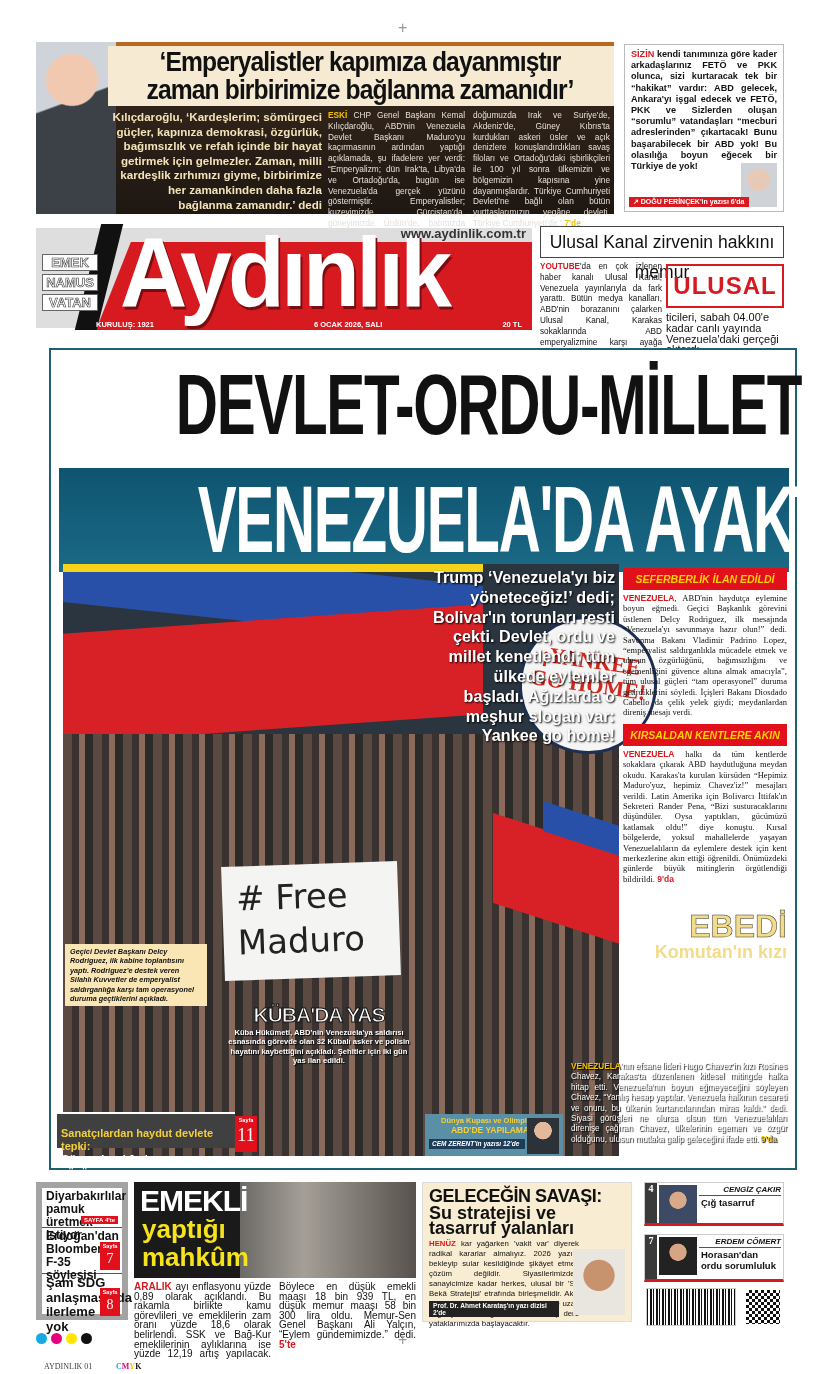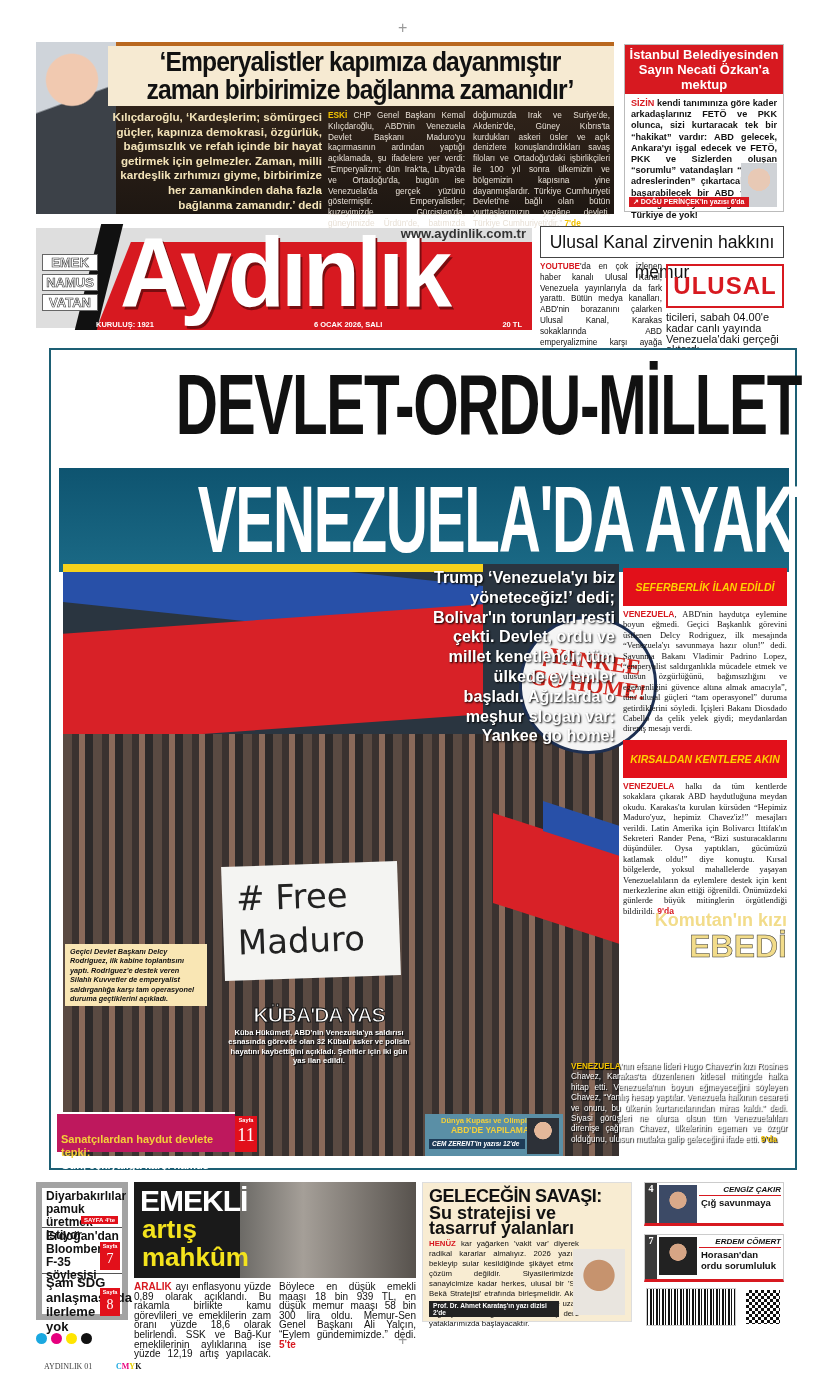--- a/index.html
+++ b/index.html
@@ -46,34 +46,34 @@
 #headline2{position:absolute;left:0;top:4px;width:100%;font-weight:900;font-size:94px;line-height:96px;text-align:center;color:#fff;letter-spacing:-2px;transform:scaleX(.62);transform-origin:center top;white-space:nowrap}
 #photo-area{position:absolute;left:12px;top:214px;width:556px;height:592px;background:#2a3540;overflow:hidden}
 .flag-yellow{position:absolute;background:#f6d21b}
 .flag-blue{position:absolute;background:#2850a8}
 .flag-red{position:absolute;background:#d82127}
 #crowd{position:absolute;left:0;top:170px;width:556px;height:422px;background:repeating-linear-gradient(90deg,#5a4a42 0 9px,#3a3230 9px 16px,#8a6a5a 16px 22px,#2d2a2a 22px 30px)}
 #free-sign{position:absolute;left:160px;top:300px;width:176px;height:114px;background:#f4f4f2;transform:rotate(-2deg);font-family:"DejaVu Sans",sans-serif;font-size:34px;line-height:44px;color:#222;padding:10px 0 0 14px}
 #yankee-sign{position:absolute;left:468px;top:266px;width:138px;height:138px;border-radius:50%;background:#f5f5f5;border:3px solid #1d2f52;color:#d2261e;font-family:"Liberation Serif",serif;font-weight:700;font-size:22px;line-height:24px;text-align:center;padding-top:30px;transform:rotate(8deg)}
 #trump-text{position:absolute;left:378px;top:218px;width:186px;color:#fff;font-weight:900;font-size:16.2px;line-height:19.8px;text-align:right;text-shadow:1px 1px 2px #000}
 #side-col{position:absolute;left:572px;top:218px;width:164px}
-.side-head{background:#e2101a;color:#ffd200;font-style:italic;font-weight:900;font-size:10.5px;line-height:14px;padding:12px 4px;text-align:center}
+.side-head{background:#e2101a;color:#ffd200;font-style:italic;font-weight:900;font-size:10.5px;line-height:14px;padding:4px 4px;text-align:center}
 .side-body{font-family:"Liberation Serif",serif;font-size:8.5px;line-height:10.4px;text-align:justify;margin:3px 0 6px}
 .kw-red2{color:#d71920;font-weight:700;font-family:"Liberation Sans",sans-serif}
 #rodriguez-caption{position:absolute;left:14px;top:594px;width:142px;background:#f9e6b4;font-style:italic;font-weight:700;font-size:7.3px;line-height:9.4px;padding:3px 5px}
 #kuba-title{position:absolute;left:178px;top:654px;width:180px;text-align:center;color:#fff;font-weight:900;font-size:21px;line-height:22px;-webkit-text-stroke:1px #111;letter-spacing:-1px}
 #kuba-body{position:absolute;left:176px;top:678px;width:184px;color:#fff;font-weight:700;font-size:7.6px;line-height:9.4px;text-align:center;text-shadow:1px 1px 1px #000}
 #chavez-box{position:absolute;left:510px;top:560px;width:226px}
 #ebedi{color:#f2dc8a;font-weight:900;font-size:32px;line-height:32px;text-align:right;-webkit-text-stroke:.5px #333}
 #komutan{color:#f2dc8a;font-weight:900;font-size:18px;line-height:20px;text-align:right}
 #rosines{color:#fff;font-weight:900;font-size:20px;line-height:22px;text-align:right}
 #boyun{position:absolute;left:470px;top:676px;width:270px;color:#f3c21b;font-weight:900;font-size:28px;line-height:30px;text-align:right;-webkit-text-stroke:.6px #4a2a00;letter-spacing:-1px}
 #chavez-body{position:absolute;left:520px;top:712px;width:216px;color:#fff;font-size:8.2px;line-height:10.4px;text-align:justify;text-shadow:1px 1px 1px #000}
 .kw-yellow2{color:#f2c200;font-weight:700}
-#sanat-box{position:absolute;left:6px;top:762px;width:178px;height:36px;background:#be185d;border-top:2px solid #fff;padding:19px 4px}
+#sanat-box{position:absolute;left:6px;top:762px;width:178px;height:36px;background:#404040;border-top:2px solid #fff;padding:13px 4px}
 #sanat1{color:#f3d03a;font-weight:900;font-size:11px;line-height:13px}
 #sanat2{color:#fff;font-weight:900;font-size:11px;line-height:13px}
 #sayfa11{position:absolute;left:184px;top:766px;width:22px;height:36px;background:#e2101a;color:#fff;text-align:center}
 .sayfa-lbl{font-size:5.5px;line-height:8px;font-weight:700}
 .sayfa-num{font-family:"Liberation Serif",serif;font-size:18px;line-height:22px}
 #dunya-box{position:absolute;left:374px;top:764px;width:138px;height:42px;background:#5a8fa6;padding:2px 4px}
 #dunya1{color:#f3d03a;font-weight:900;font-size:7.5px;line-height:9px;text-align:center}
 #dunya2{color:#f3d03a;font-weight:900;font-size:8.5px;line-height:10px;text-align:center}
 #dunya-foot{background:#1e3c58;color:#fff;font-style:italic;font-weight:700;font-size:6.5px;line-height:10px;padding:0 3px;margin-top:4px;width:96px}
 #zerent-photo{position:absolute;right:4px;bottom:2px;width:32px;height:36px;background:radial-gradient(circle at 50% 35%,#e4b89a 0 30%,#2d3138 32% 100%)}
@@ -116,21 +116,20 @@
 
 <div id="top-story" class="abs">
   <div id="kk-photo"></div>
   <div id="top-headline-box"></div>
   <div id="top-headline">‘Emperyalistler kapımıza dayanmıştır zaman birbirimize bağlanma zamanıdır’</div>
   <div id="kk-quote">Kılıçdaroğlu, ‘Kardeşlerim; sömürgeci güçler, kapınıza demokrasi, özgürlük, bağımsızlık ve refah içinde bir hayat getirmek için gelmezler. Zaman, milli kardeşlik zırhımızı giyme, birbirimize her zamankinden daha fazla bağlanma zamanıdır.’ dedi</div>
   <div id="kk-body"><span class="kw-yellow">ESKİ</span><span> CHP Genel Başkanı Kemal Kılıçdaroğlu, ABD'nin Venezuela Devlet Başkanı Maduro'yu kaçırmasının ardından yaptığı açıklamada, şu ifadelere yer verdi: “Emperyalizm; dün Irak'ta, Libya'da ve Ortadoğu'da, bugün ise Venezuela'da gerçek yüzünü göstermiştir. Emperyalistler; kuzeyimizde Gürcistan'da, güneyimizde Ürdün'de, batımızda Bulgaristan ve Yunanistan'da, doğumuzda Irak ve Suriye'de, Akdeniz'de, Güney Kıbrıs'ta kurdukları askeri üsler ve açık denizlere konuşlandırdıkları savaş filoları ve Ortadoğu'daki işbirlikçileri ile 100 yıl sonra ülkemizin ve bölgemizin kapısına yine dayanmışlardır. Türkiye Cumhuriyeti Devleti'ne bağlı olan bütün yurttaşlarımızın yegâne devleti, Türkiye Cumhuriyeti'dir.”</span><span class="kw-yellow"> 7'de</span></div>
 </div>
 
 <div id="mektup" class="abs">
-  <div id="mektup-title">İstanbul Belediyesinden Sayın Necati Özkan'a mektup</div>
   <div id="mektup-body"><span class="kw-red">SİZİN</span><span> kendi tanımınıza göre kader arkadaşlarınız FETÖ ve PKK olunca, sizi kurtaracak tek bir “hakikat” vardır: ABD gelecek, Ankara'yı işgal edecek ve FETÖ, PKK ve Sizlerden oluşan “sorumlu” vatandaşları “mecburi adreslerinden” çıkartacak! Bunu başarabilecek bir ABD yok! Bu olasılığa boyun eğecek bir Türkiye de yok!</span></div>
   <div id="perincek-photo"></div>
   <div id="mektup-foot">↗ DOĞU PERİNÇEK'in yazısı 6'da</div>
 </div>
 
 <div id="masthead" class="abs">
   <div id="mast-gray"></div>
   <div id="mast-red"></div>
   <div id="mast-black"></div>
   <div class="motto" style="top:30px">EMEK</div>
@@ -172,22 +171,22 @@
     <div class="side-body"><span class="kw-red2">VENEZUELA</span><span>, ABD'nin haydutça eylemine boyun eğmedi. Geçici Başkanlık görevini üstlenen Delcy Rodriguez, ilk mesajında “Venezuela'yı savunmaya hazır olun!” dedi. Savunma Bakanı Vladimir Padrino Lopez, “emperyalist saldırganlıkla mücadele etmek ve ulusun özgürlüğünü, bağımsızlığını ve egemenliğini güvence altına almak amacıyla”, tüm ulusal güçleri “tam operasyonel” duruma getirdiklerini söyledi. İçişleri Bakanı Diosdado Cabello da çelik yelek giydi; meydanlardan direniş mesajı verdi.</span></div>
     <div class="side-head">KIRSALDAN KENTLERE AKIN</div>
     <div class="side-body"><span class="kw-red2">VENEZUELA</span><span> halkı da tüm kentlerde sokaklara çıkarak ABD haydutluğuna meydan okudu. Karakas'ta kurulan kürsüden “Hepimiz Maduro'yuz, hepimiz Chavez'iz!” mesajları verildi. Latin Amerika için Bolivarcı İttifak'ın Sekreteri Rander Pena, “Bizi susturacaklarını düşündüler. Oysa yaptıkları, gücümüzü katlamak oldu!” diye konuştu. Kırsal bölgelerde, yoksul mahallelerde yaşayan Venezuelalıların da eylemlere destek için kent merkezlerine akın ettiği öğrenildi. Önümüzdeki günlerde büyük mitinglerin örgütlendiği bildirildi.</span><span class="kw-red2"> 9'da</span></div>
   </div>
 
   <div id="rodriguez-caption">Geçici Devlet Başkanı Delcy Rodriguez, ilk kabine toplantısını yaptı. Rodriguez'e destek veren Silahlı Kuvvetler de emperyalist saldırganlığa karşı tam operasyonel duruma geçtiklerini açıkladı.</div>
   <div id="kuba-title">KÜBA'DA YAS</div>
   <div id="kuba-body">Küba Hükümeti, ABD'nin Venezuela'ya saldırısı esnasında görevde olan 32 Kübalı asker ve polisin hayatını kaybettiğini açıkladı. Şehitler için iki gün yas ilan edildi.</div>
 
   <div id="chavez-box">
+    <div id="ebedi">EBEDİ</div>
     <div id="komutan">Komutan'ın kızı</div>
-    <div id="ebedi">EBEDİ</div>
     <div id="rosines">Rosines Chavez:</div>
   </div>
   <div id="chavez-body"><span class="kw-yellow2">VENEZUELA</span><span>'nın efsane lideri Hugo Chavez'in kızı Rosines Chavez, Karakas'ta düzenlenen kitlesel mitingde halka hitap etti. Venezuela'nın boyun eğmeyeceğini söyleyen Chavez, “Yanlış hesap yaptılar. Venezuela halkının cesareti ve onuru, bu ülkenin kurtarıcılarından miras kaldı.” dedi. Siyasi görüşleri ne olursa olsun tüm Venezuelalıları direnişe çağıran Chavez, ülkelerinin egemen ve özgür olduğunu, ulusun mutlaka galip geleceğini ifade etti.</span><span class="kw-yellow2"> 9'da</span></div>
 
   <div id="sanat-box">
     <div id="sanat1">Sanatçılardan haydut devlete tepki:</div>
     <div id="sanat2">Gün, eşkıyalığa karşı namus günü</div>
   </div>
   <div id="sayfa11">
     <div class="sayfa-lbl">Sayfa</div>
@@ -218,40 +217,40 @@
     <div class="brief-title" style="width:72px;font-size:13px;line-height:14.5px">Şam SDG anlaşmasında ilerleme yok</div>
     <div class="sayfa-box">
         <div class="sayfa-lbl">Sayfa</div>
         <div class="sayfa-num">8</div>
       </div>
   </div>
 </div>
 
 <div id="emekli" class="abs">
   <div id="emekli1">EMEKLİ</div>
-  <div id="emekli2">artış</div>
+  <div id="emekli2">yaptığı</div>
   <div id="emekli3">mahkûm</div>
 </div>
 <div id="emekli-body" class="abs"><span class="kw-red">ARALIK</span><span> ayı enflasyonu yüzde 0,89 olarak açıklandı. Bu rakamla birlikte kamu görevlileri ve emeklilerin zam oranı yüzde 18,6 olarak belirlendi. SSK ve Bağ-Kur emeklilerinin aylıklarına ise yüzde 12,19 artış yapılacak. Böylece en düşük emekli maaşı 18 bin 939 TL, en düşük memur maaşı 58 bin 300 lira oldu. Memur-Sen Genel Başkanı Ali Yalçın, “Eylem gündemimizde.” dedi.</span><span class="kw-red"> 5'te</span></div>
 
 <div id="gelecek" class="abs">
   <div id="gel1">GELECEĞİN SAVAŞI:</div>
   <div id="gel2">Su stratejisi ve tasarruf yalanları</div>
   <div id="gel-body"><span class="kw-red">HENÜZ</span><span> kar yağarken 'vakit var' diyerek radikal kararlar almalıyız. 2026 yazını bekleyip sular kesildiğinde şikâyet etmek çözüm değildir. Siyasilerimizden sanayicimize kadar herkes, ulusal bir 'Su Bekâ Stratejisi' etrafında birleşmelidir. Aksi takdirde, gelecekteki savaşlar sadece uzak coğrafyalarda değil, bizim kurumuş dere yataklarımızda başlayacaktır.</span></div>
   <div id="karatas-photo"></div>
   <div id="gel-foot">Prof. Dr. Ahmet Karataş'ın yazı dizisi 2'de</div>
 </div>
 
 <div class="abs columnist" style="top:1182px">
   <div class="col-sayfa">
       <div class="num">4</div>
     </div>
   <div class="col-photo"></div>
   <div class="col-name">CENGİZ ÇAKIR</div>
-  <div class="col-title">Çığ savunmaya</div>
+  <div class="col-title">Çığ tasarruf</div>
 </div>
 <div class="abs columnist" style="top:1234px;height:48px">
   <div class="col-sayfa">
       <div class="num">7</div>
     </div>
   <div class="col-photo" style="background:radial-gradient(circle at 50% 40%,#d6a585 0 28%,#222 30% 100%)"></div>
   <div class="col-name">ERDEM CÖMERT</div>
   <div class="col-title" style="width:80px">Horasan'dan ordu sorumluluk</div>
 </div>
 

